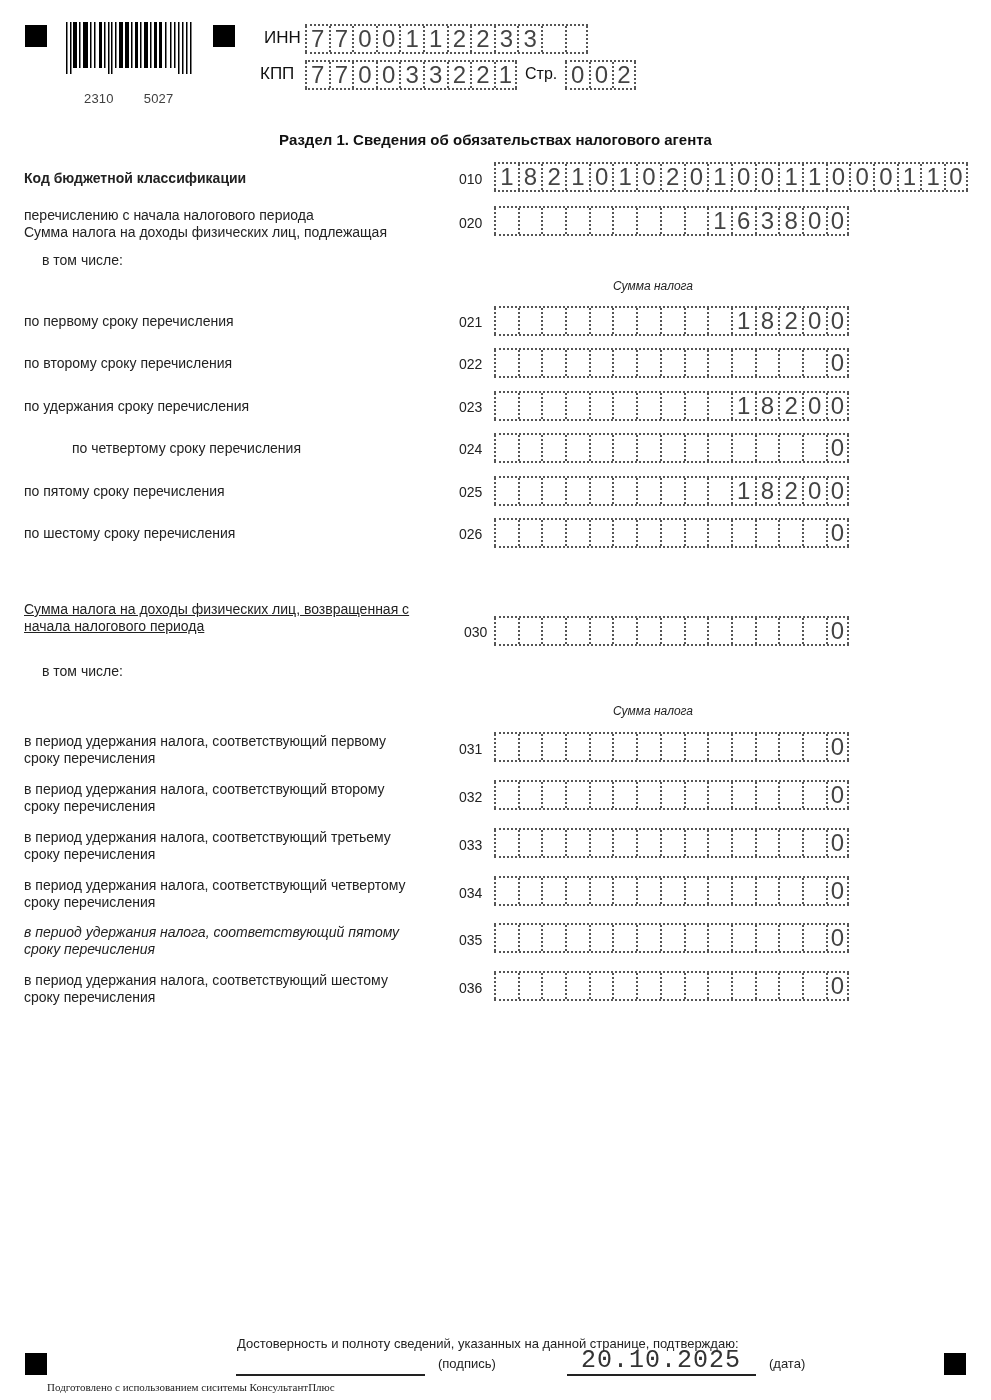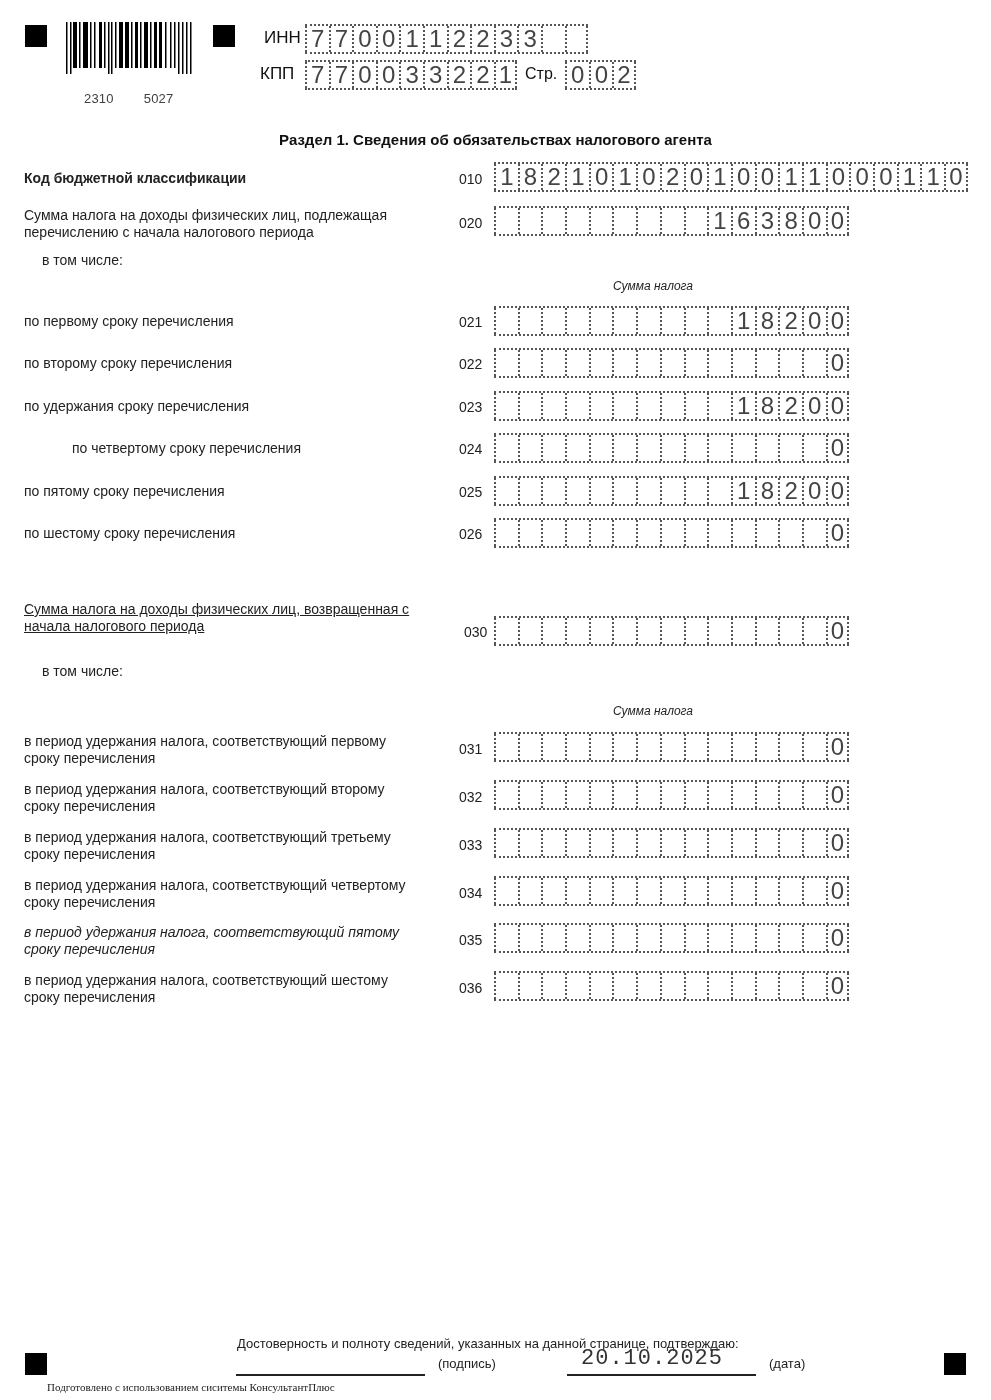--- a/index.html
+++ b/index.html
@@ -25,21 +25,21 @@
   .hdr-label { position: absolute; font-size: 17px; color: #111; }
   .title { position: absolute; left: 0; width: 991px; top: 131px; text-align: center;
            font-weight: bold; font-size: 15px; color: #111; }
 
   .lbl { position: absolute; left: 24px; font-size: 14px; line-height: 17px; color: #222; }
   .code { position: absolute; font-size: 14px; color: #222; }
   .subhead { position: absolute; font-size: 12px; font-style: italic; color: #222; }
 
   .footer-text { position: absolute; font-size: 13px; color: #222; }
   .sign-line { position: absolute; height: 1.5px; background: #222; }
-  .date-val { position: absolute; font-family: "Liberation Mono", monospace; font-size: 22px;
+  .date-val { position: absolute; font-family: "Liberation Mono", monospace; font-size: 25px;
               color: #333; letter-spacing: 1px; }
   .prepared { position: absolute; left: 47px; top: 1381px; font-family: "Liberation Serif", serif;
               font-size: 11px; color: #222; }
 </style>
 </head>
 <body>
 
 <div class="marker" style="left:25px; top:25px;"></div>
 <div class="marker" style="left:213px; top:25px;"></div>
 <div class="marker" style="left:25px; top:1353px;"></div>
@@ -137,22 +137,22 @@
     <div class="cell">1</div>
     <div class="cell">0</div>
     <div class="cell">0</div>
     <div class="cell">0</div>
     <div class="cell">1</div>
     <div class="cell">1</div>
     <div class="cell">0</div>
   </div>
 
 <div class="lbl" style="top:207px;">
+  <div>перечислению с начала налогового периода</div>
   <div>Сумма налога на доходы физических лиц, подлежащая</div>
-  <div>перечислению с начала налогового периода</div>
 </div>
 <div class="code" style="left:459px; top:215px;">020</div>
 <div class="cells" style="left:494px; top:206px;">
     <div class="cell"></div>
     <div class="cell"></div>
     <div class="cell"></div>
     <div class="cell"></div>
     <div class="cell"></div>
     <div class="cell"></div>
     <div class="cell"></div>

